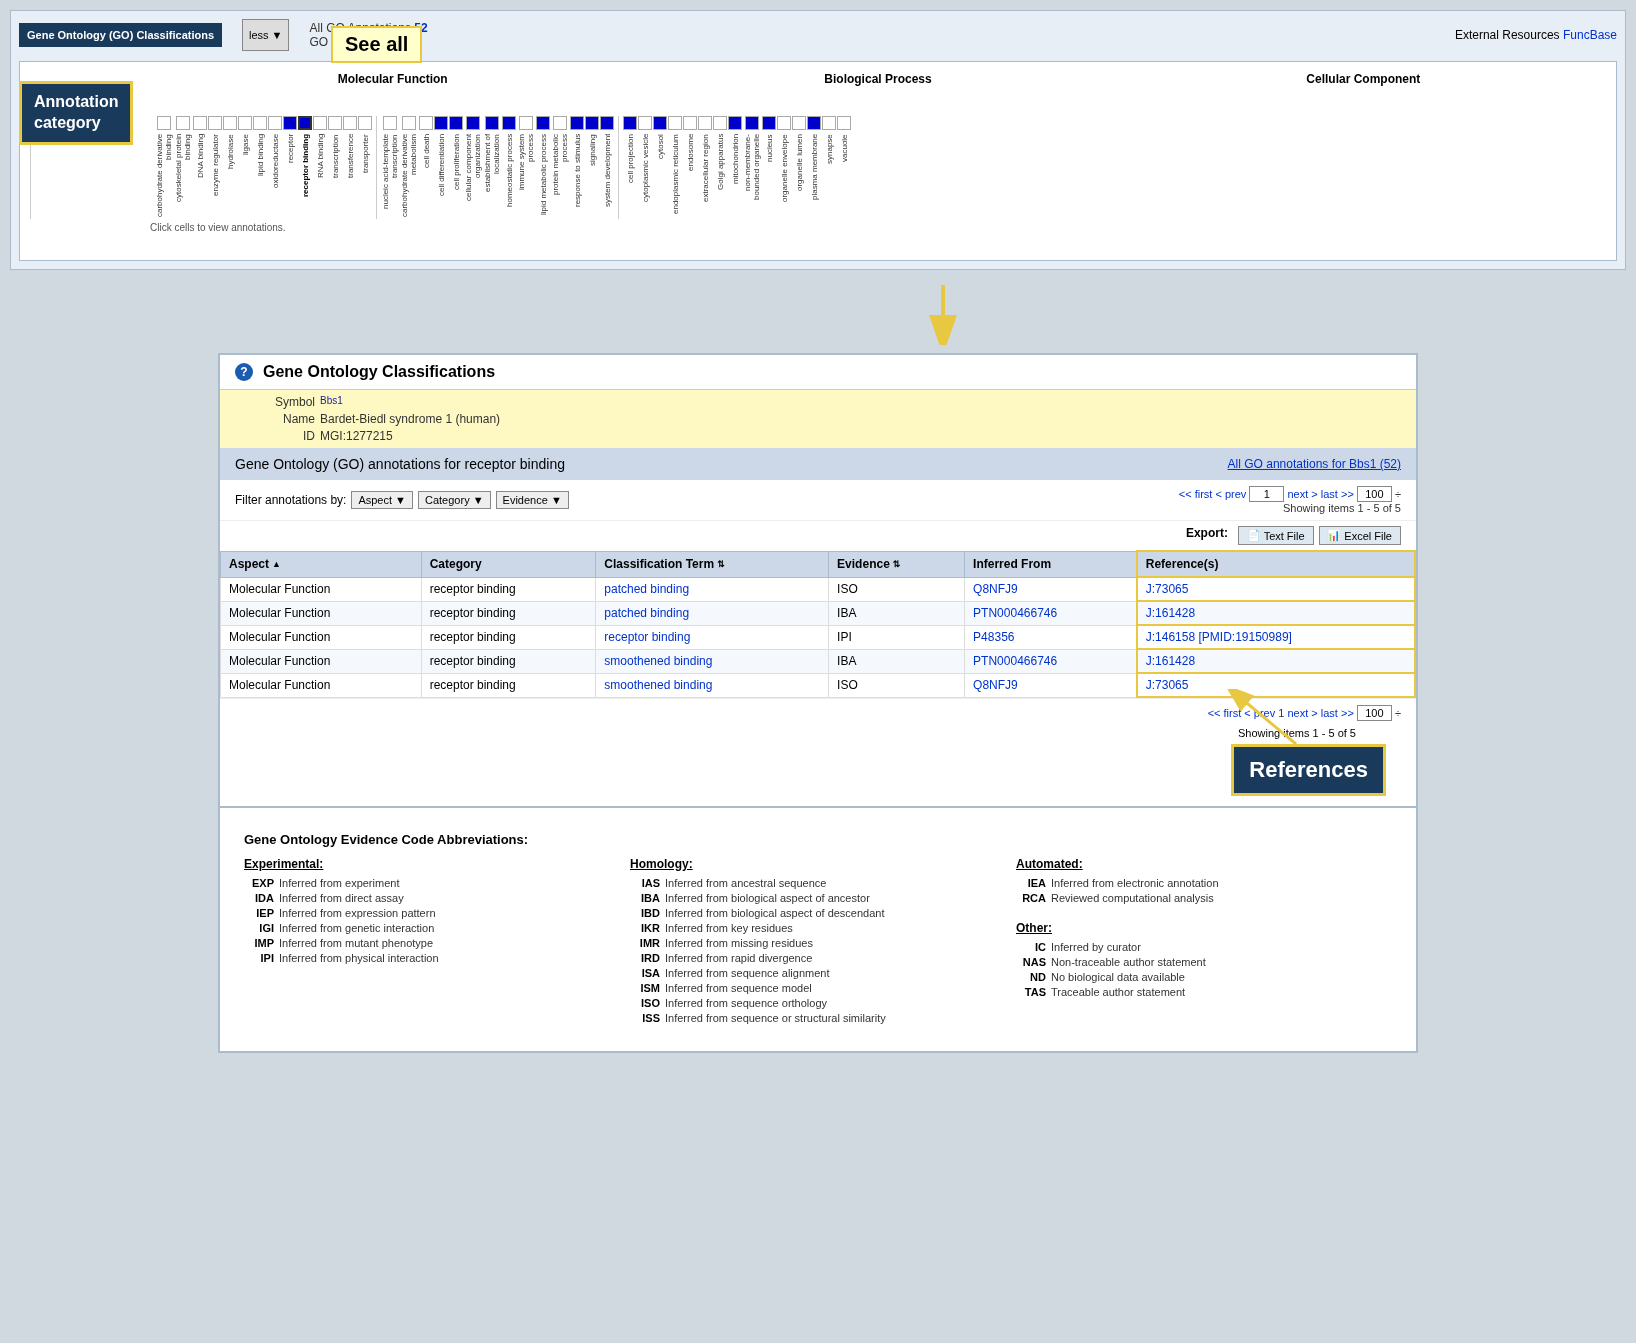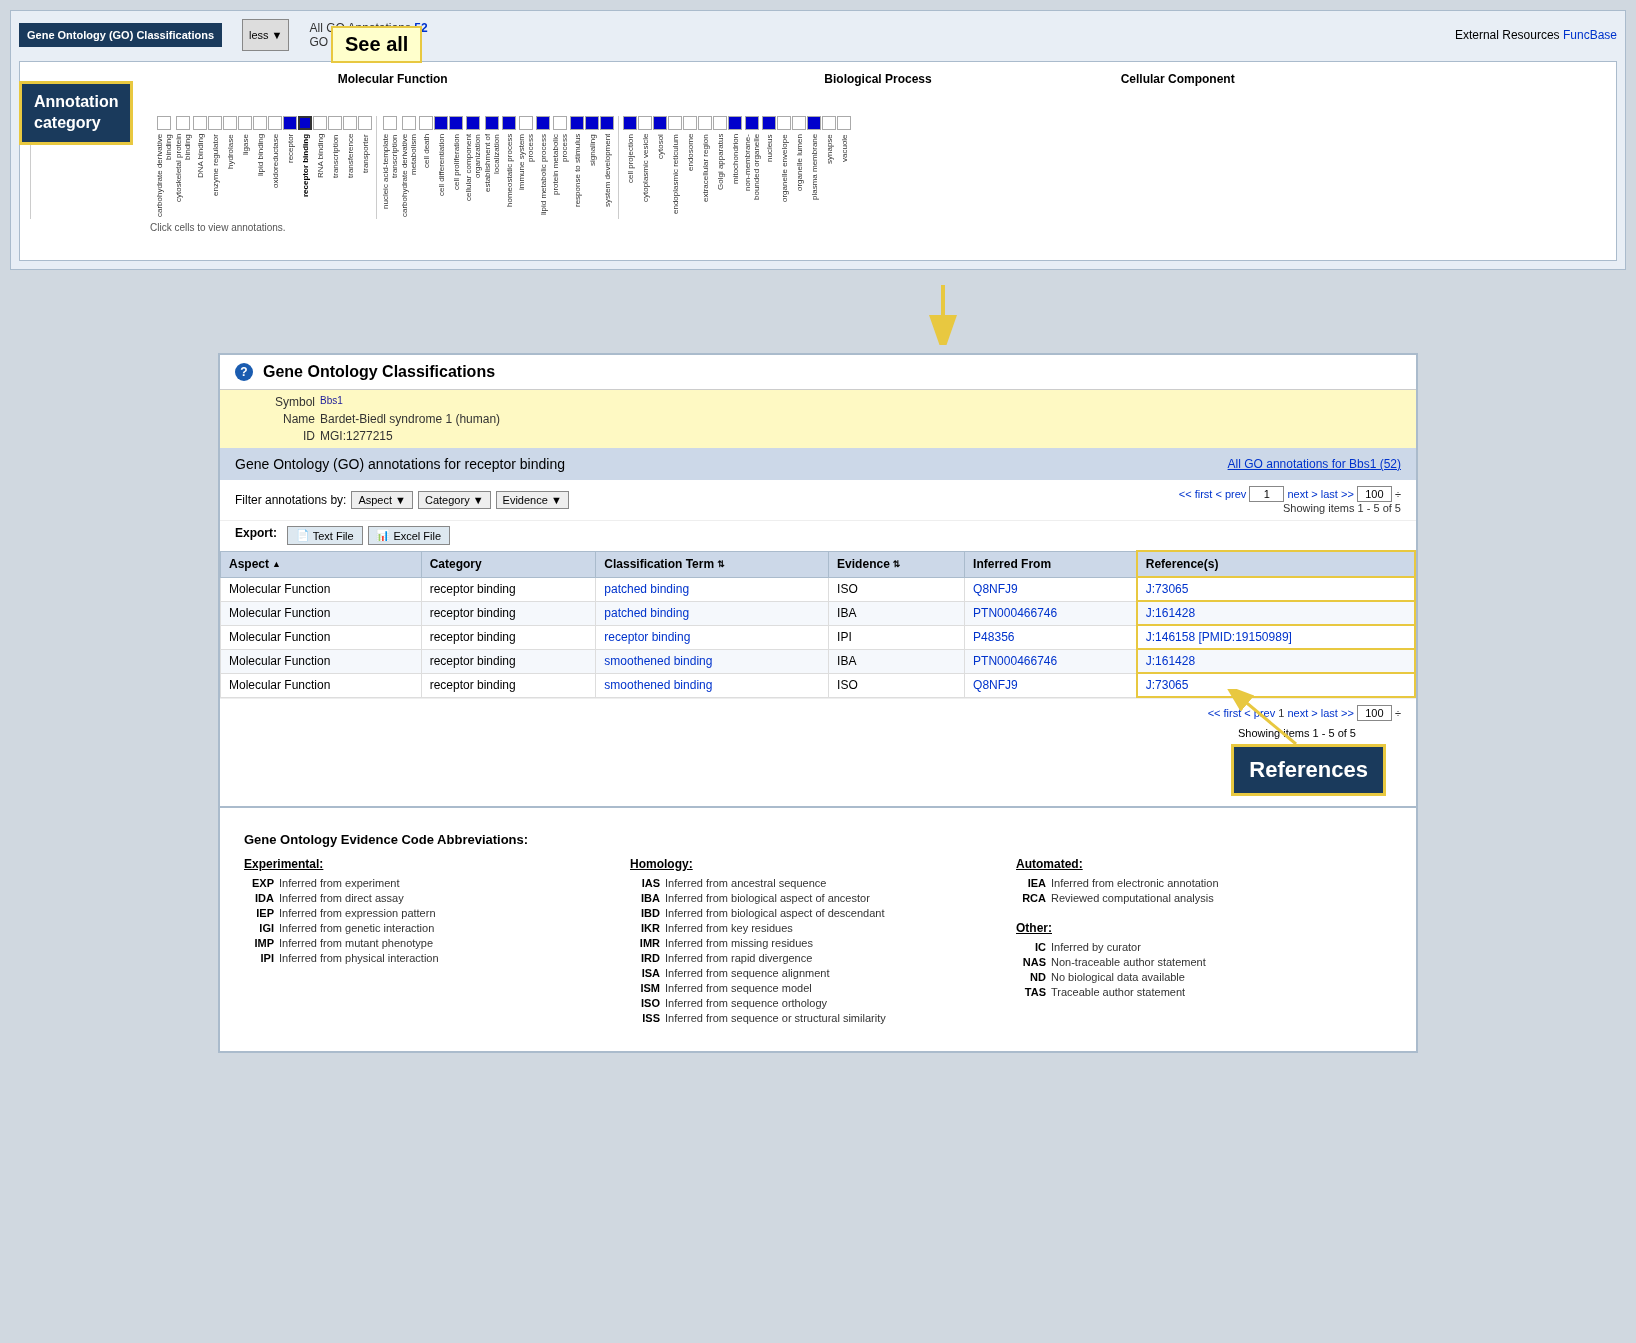--- a/index.html
+++ b/index.html
@@ -199,20 +199,21 @@
       border: 1px solid #888;
       padding: 1px 3px;
       font-size: 11px;
       text-align: center;
     }
 
     .export-bar {
       padding: 5px 15px;
       display: flex;
       gap: 5px;
+      justify-content: flex-end;
     }
     .export-label { font-size: 12px; font-weight: bold; margin-right: 5px; }
     .export-btn {
       border: 1px solid #888;
       background: #dde8f0;
       padding: 2px 8px;
       font-size: 11px;
       cursor: pointer;
       display: flex;
       align-items: center;
@@ -323,21 +324,21 @@
     </div>
   </div>
 
   <div class="annotation-label-box">Annotation<br>category</div>
 
   <div class="chart-area">
 
     <div style="display:flex; padding-left:120px; margin-bottom:3px;">
       <div style="flex:1; text-align:center; font-weight:bold; font-size:12px;">Molecular Function</div>
       <div style="flex:1; text-align:center; font-weight:bold; font-size:12px;">Biological Process</div>
-      <div style="flex:1; font-weight:bold; font-size:12px;">Cellular Component</div>
+      <div style="flex:1; text-align:center; font-weight:bold; font-size:12px;">Cellular Component</div>
     </div>
 
     <div style="display:flex; align-items:flex-end; height:130px; padding-left:120px; gap:0; border-left: 1px solid #ccc;">
 
       <div style="display:flex; gap:1px; align-items:flex-end; border-right:1px solid #ccc; padding:0 4px;">
 
         <div class="chart-col">
           <div class="chart-cell"></div>
           <div class="chart-label" style="height:85px; font-size:8px;">carbohydrate derivative binding</div>
         </div>

